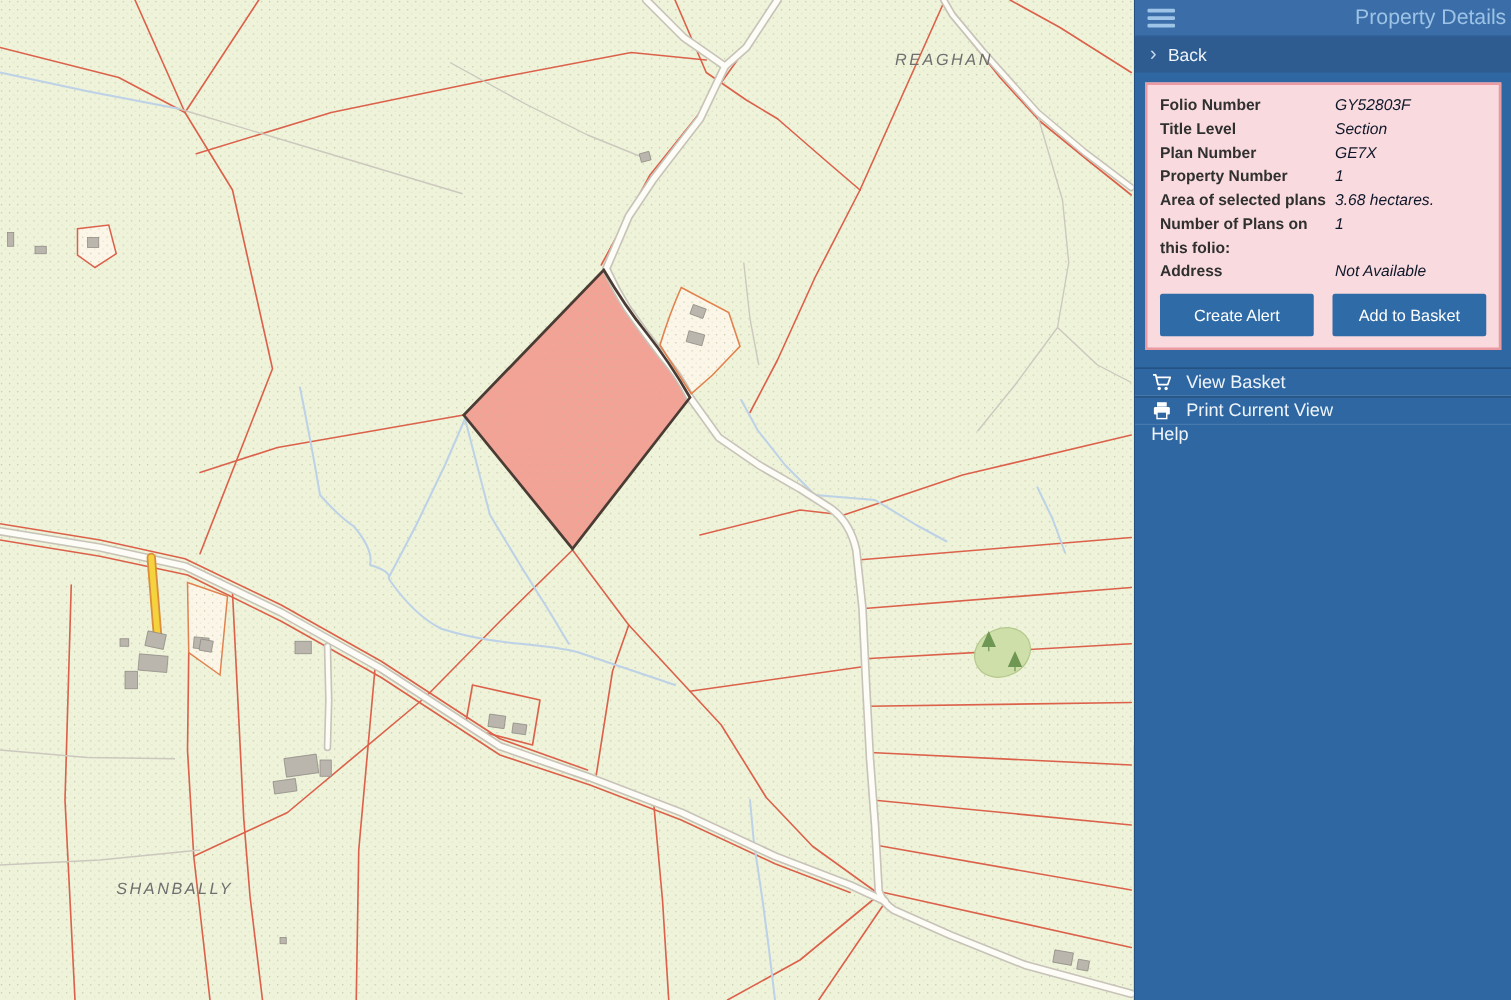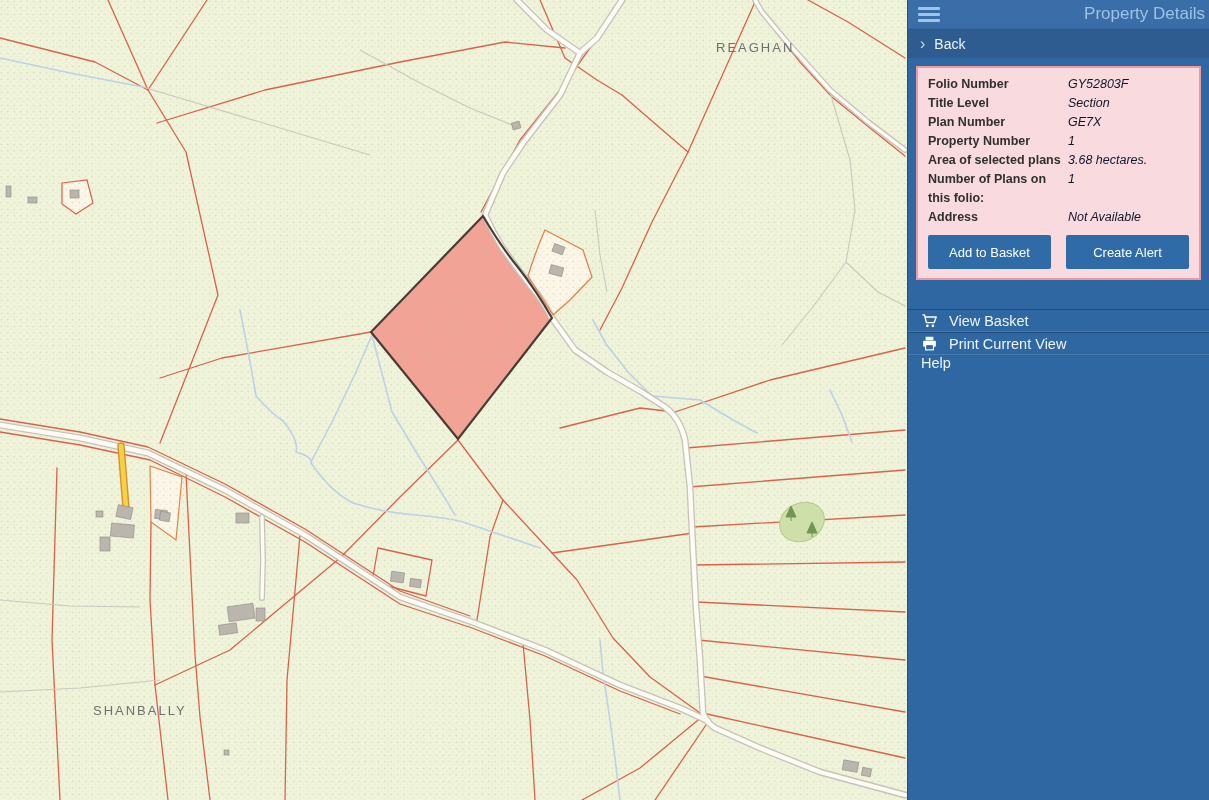--- a/index.html
+++ b/index.html
@@ -1,39 +1,39 @@
 <!DOCTYPE html>
 <html><head>
 <meta charset="utf-8">
 <style>
   * { margin:0; padding:0; box-sizing:border-box; }
   html,body { width:1209px; height:800px; overflow:hidden;
     font-family:"Liberation Sans", sans-serif; }
   .app { display:flex; width:1209px; height:800px; }
 
   
-  .map-wrap { width:907px; height:596px; position:relative; background:#e5e5e5; }
+  .map-wrap { width:907px; height:596px; position:relative; background:#e5e5e5;font-style:italic; }
   .map-wrap svg { display:block; }
 
   
   .sidebar { width:302px; height:800px; background:#2f67a2; display:flex;
     flex-direction:column; border-left:1px solid #24507f; color:#eef4fa; }
 
   .sb-header { height:28px; background:#3b6ea8; display:flex; align-items:center;
     padding:0 4px 0 10px; flex:0 0 auto; }
   .burger { width:22px; display:flex; flex-direction:column; gap:3px; cursor:pointer; }
   .burger span { display:block; height:3px; background:#9ec5e8; border-radius:1px; }
   .sb-title { margin-left:auto; color:#9cc2e6; font-size:17px; white-space:nowrap; }
 
   .back-row { height:30px; background:#2e5c90; display:flex; align-items:center;
     padding:0 12px; font-size:14px; cursor:pointer; border-top:1px solid #33659c;
     flex:0 0 auto; }
   .back-chev { color:#c7d9ec; font-size:16px; margin-right:9px; line-height:1; }
 
-  .panel { margin:8px 8px 16px 8px; background:#f9dade; border:2px solid #eb9aa2;
+  .panel { margin:8px 8px 1px 8px; background:#f9dade; border:2px solid #eb9aa2;
     padding:7px 10px 9px 10px; color:#333; flex:0 0 auto; }
   .prow { display:grid; grid-template-columns:140px 1fr; font-size:12.5px;
     line-height:19px; }
   .prow .lab { font-weight:bold; color:#303030; }
   .prow .val { color:#0f172a;font-style:italic; }
   .btn-row { display:flex; gap:15px; margin-top:8px; }
   .btn { flex:1; height:34px; background:#2f6ba6; color:#fff; font-size:13px;
     font-family:"Liberation Sans", sans-serif; border:0; border-radius:2px;
     cursor:pointer; }
 
@@ -243,22 +243,22 @@
       </div>
       <div class="prow">
         <span class="lab">Number of Plans on this folio:</span>
         <span class="val">1</span>
       </div>
       <div class="prow">
         <span class="lab">Address</span>
         <span class="val">Not Available</span>
       </div>
       <div class="btn-row">
+        <button class="btn">Create Alert</button>
         <button class="btn">Add to Basket</button>
-        <button class="btn">Create Alert</button>
       </div>
     </div>
 
 
     <div class="menu">
       <div class="menu-row">
         <svg class="ic" viewBox="0 0 24 24">
           <path d="M2 4 h3 l2.6 11 h11 l2.8 -8 H6.5" fill="none" stroke="#fff" stroke-width="2" stroke-linejoin="round"></path>
           <circle cx="9" cy="19.5" r="1.9" fill="#fff"></circle>
           <circle cx="16.8" cy="19.5" r="1.9" fill="#fff"></circle>

